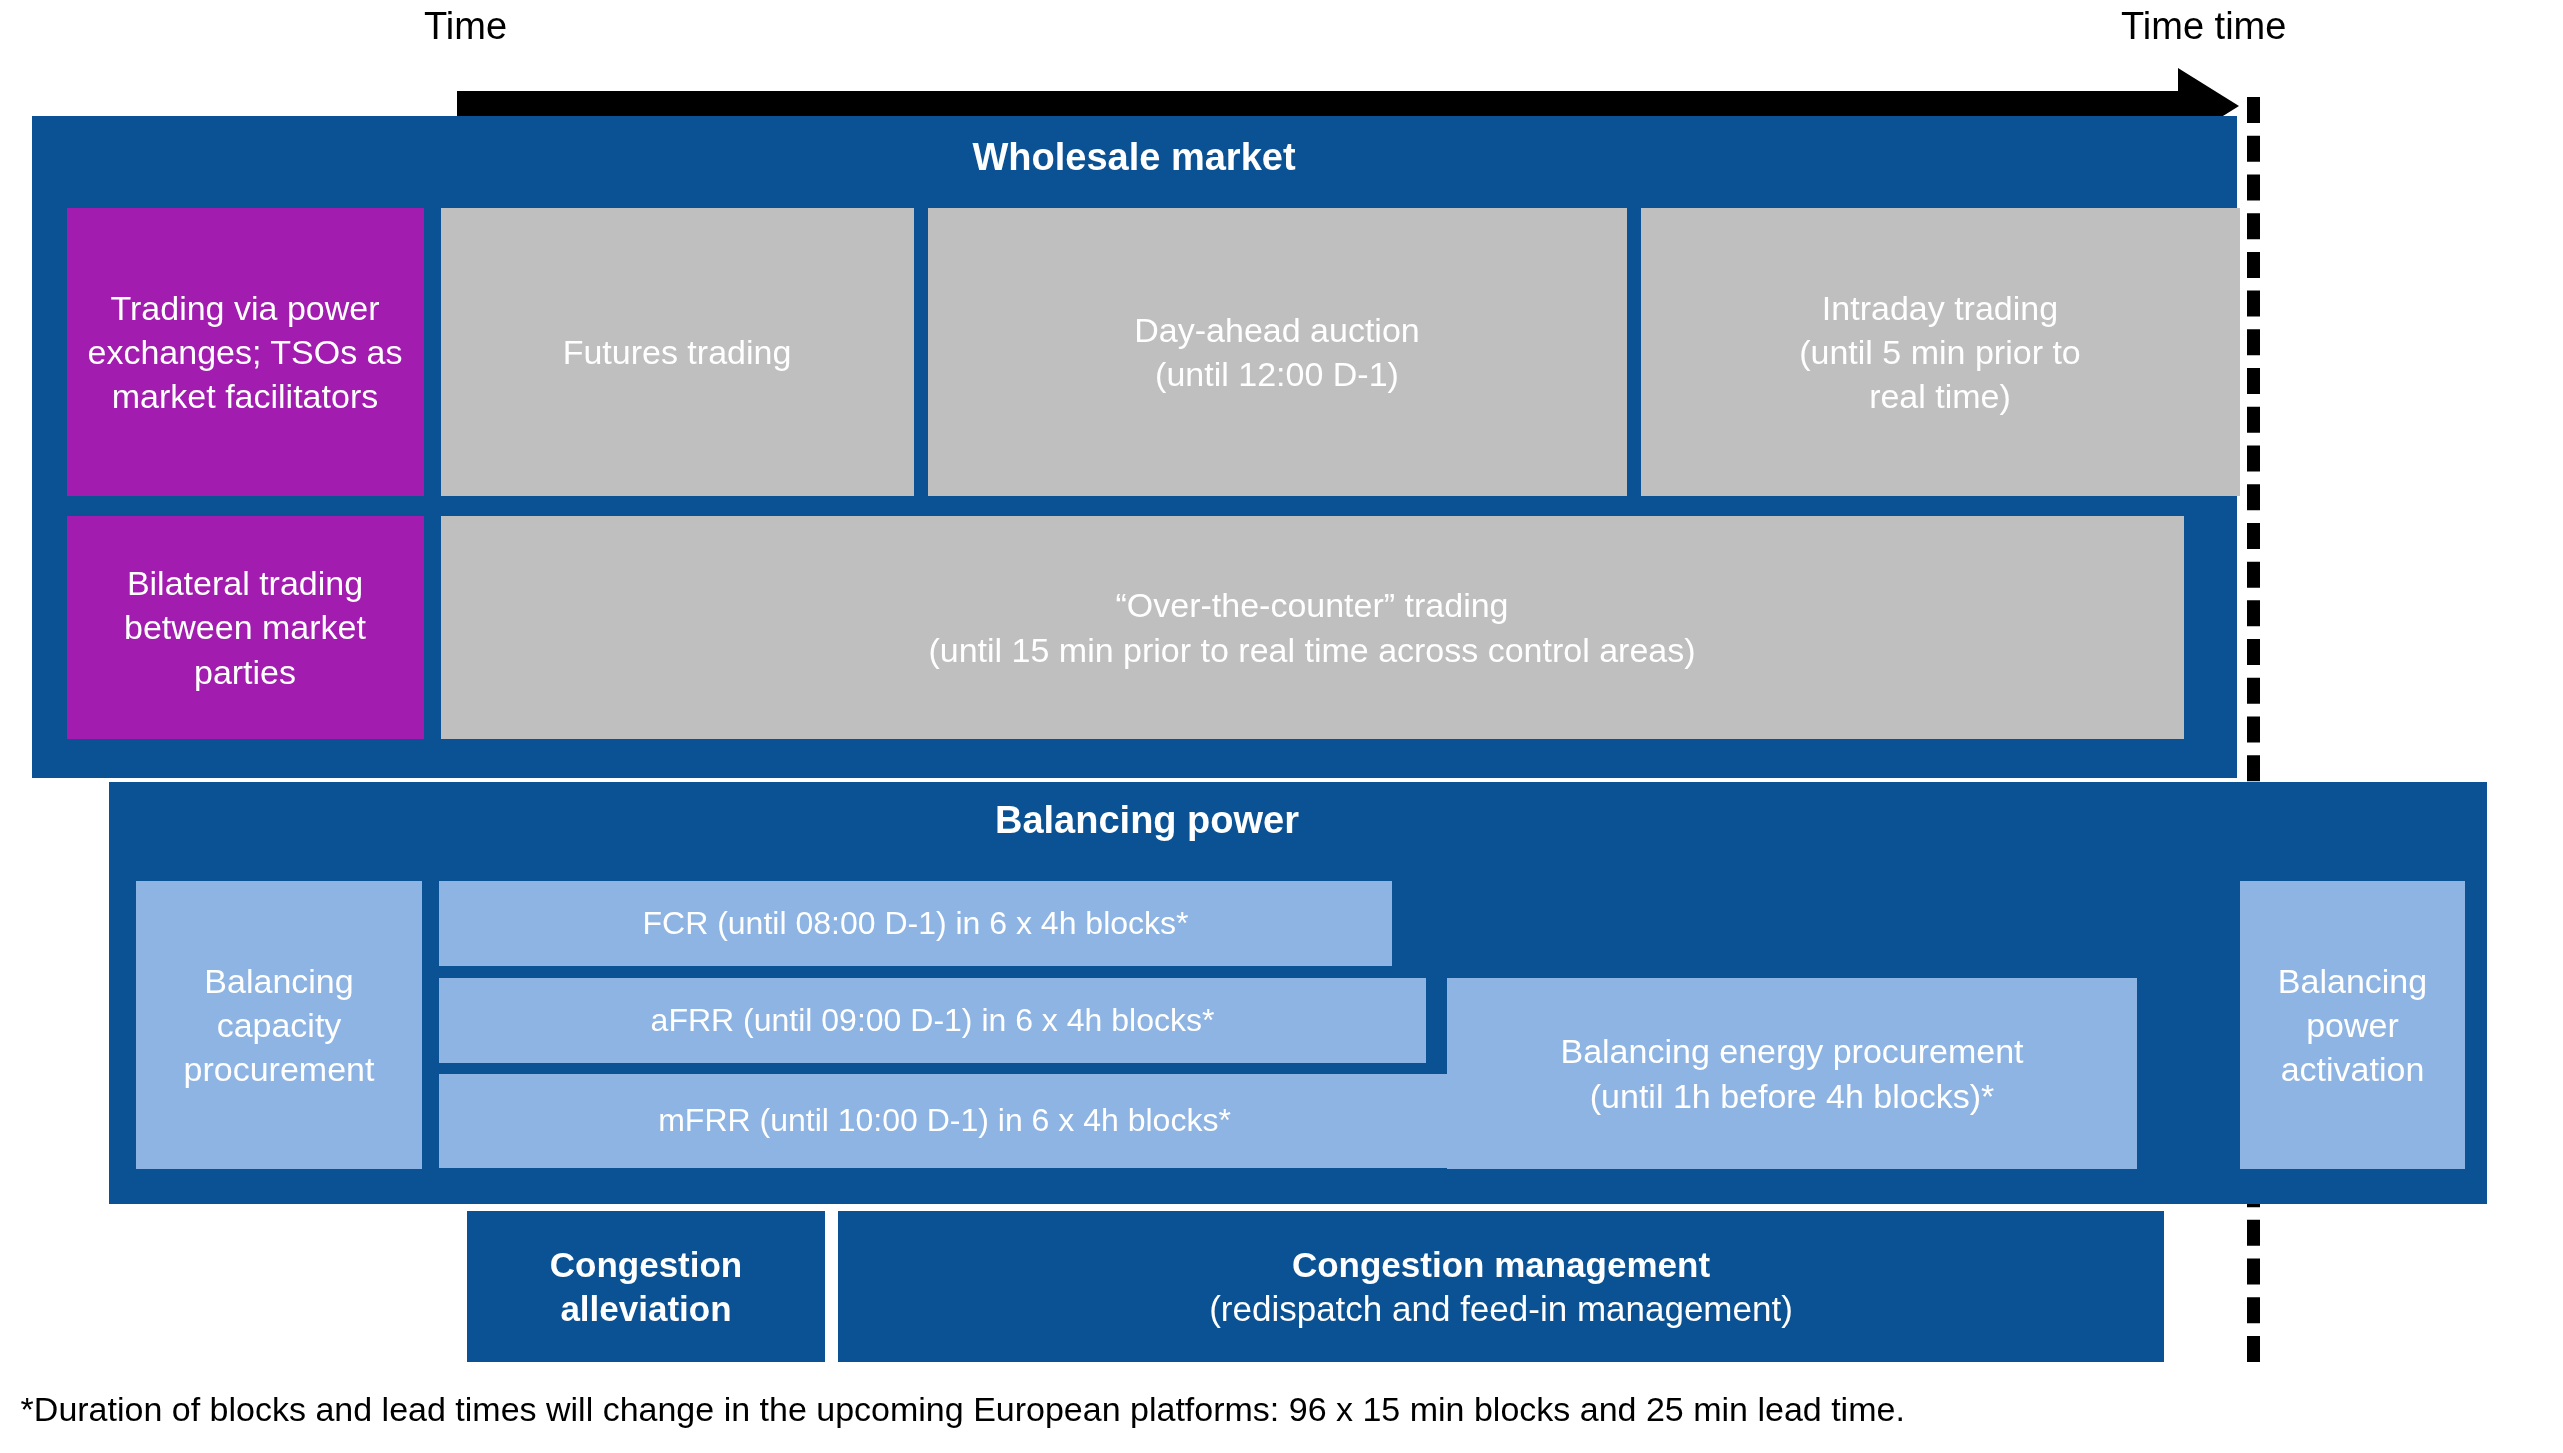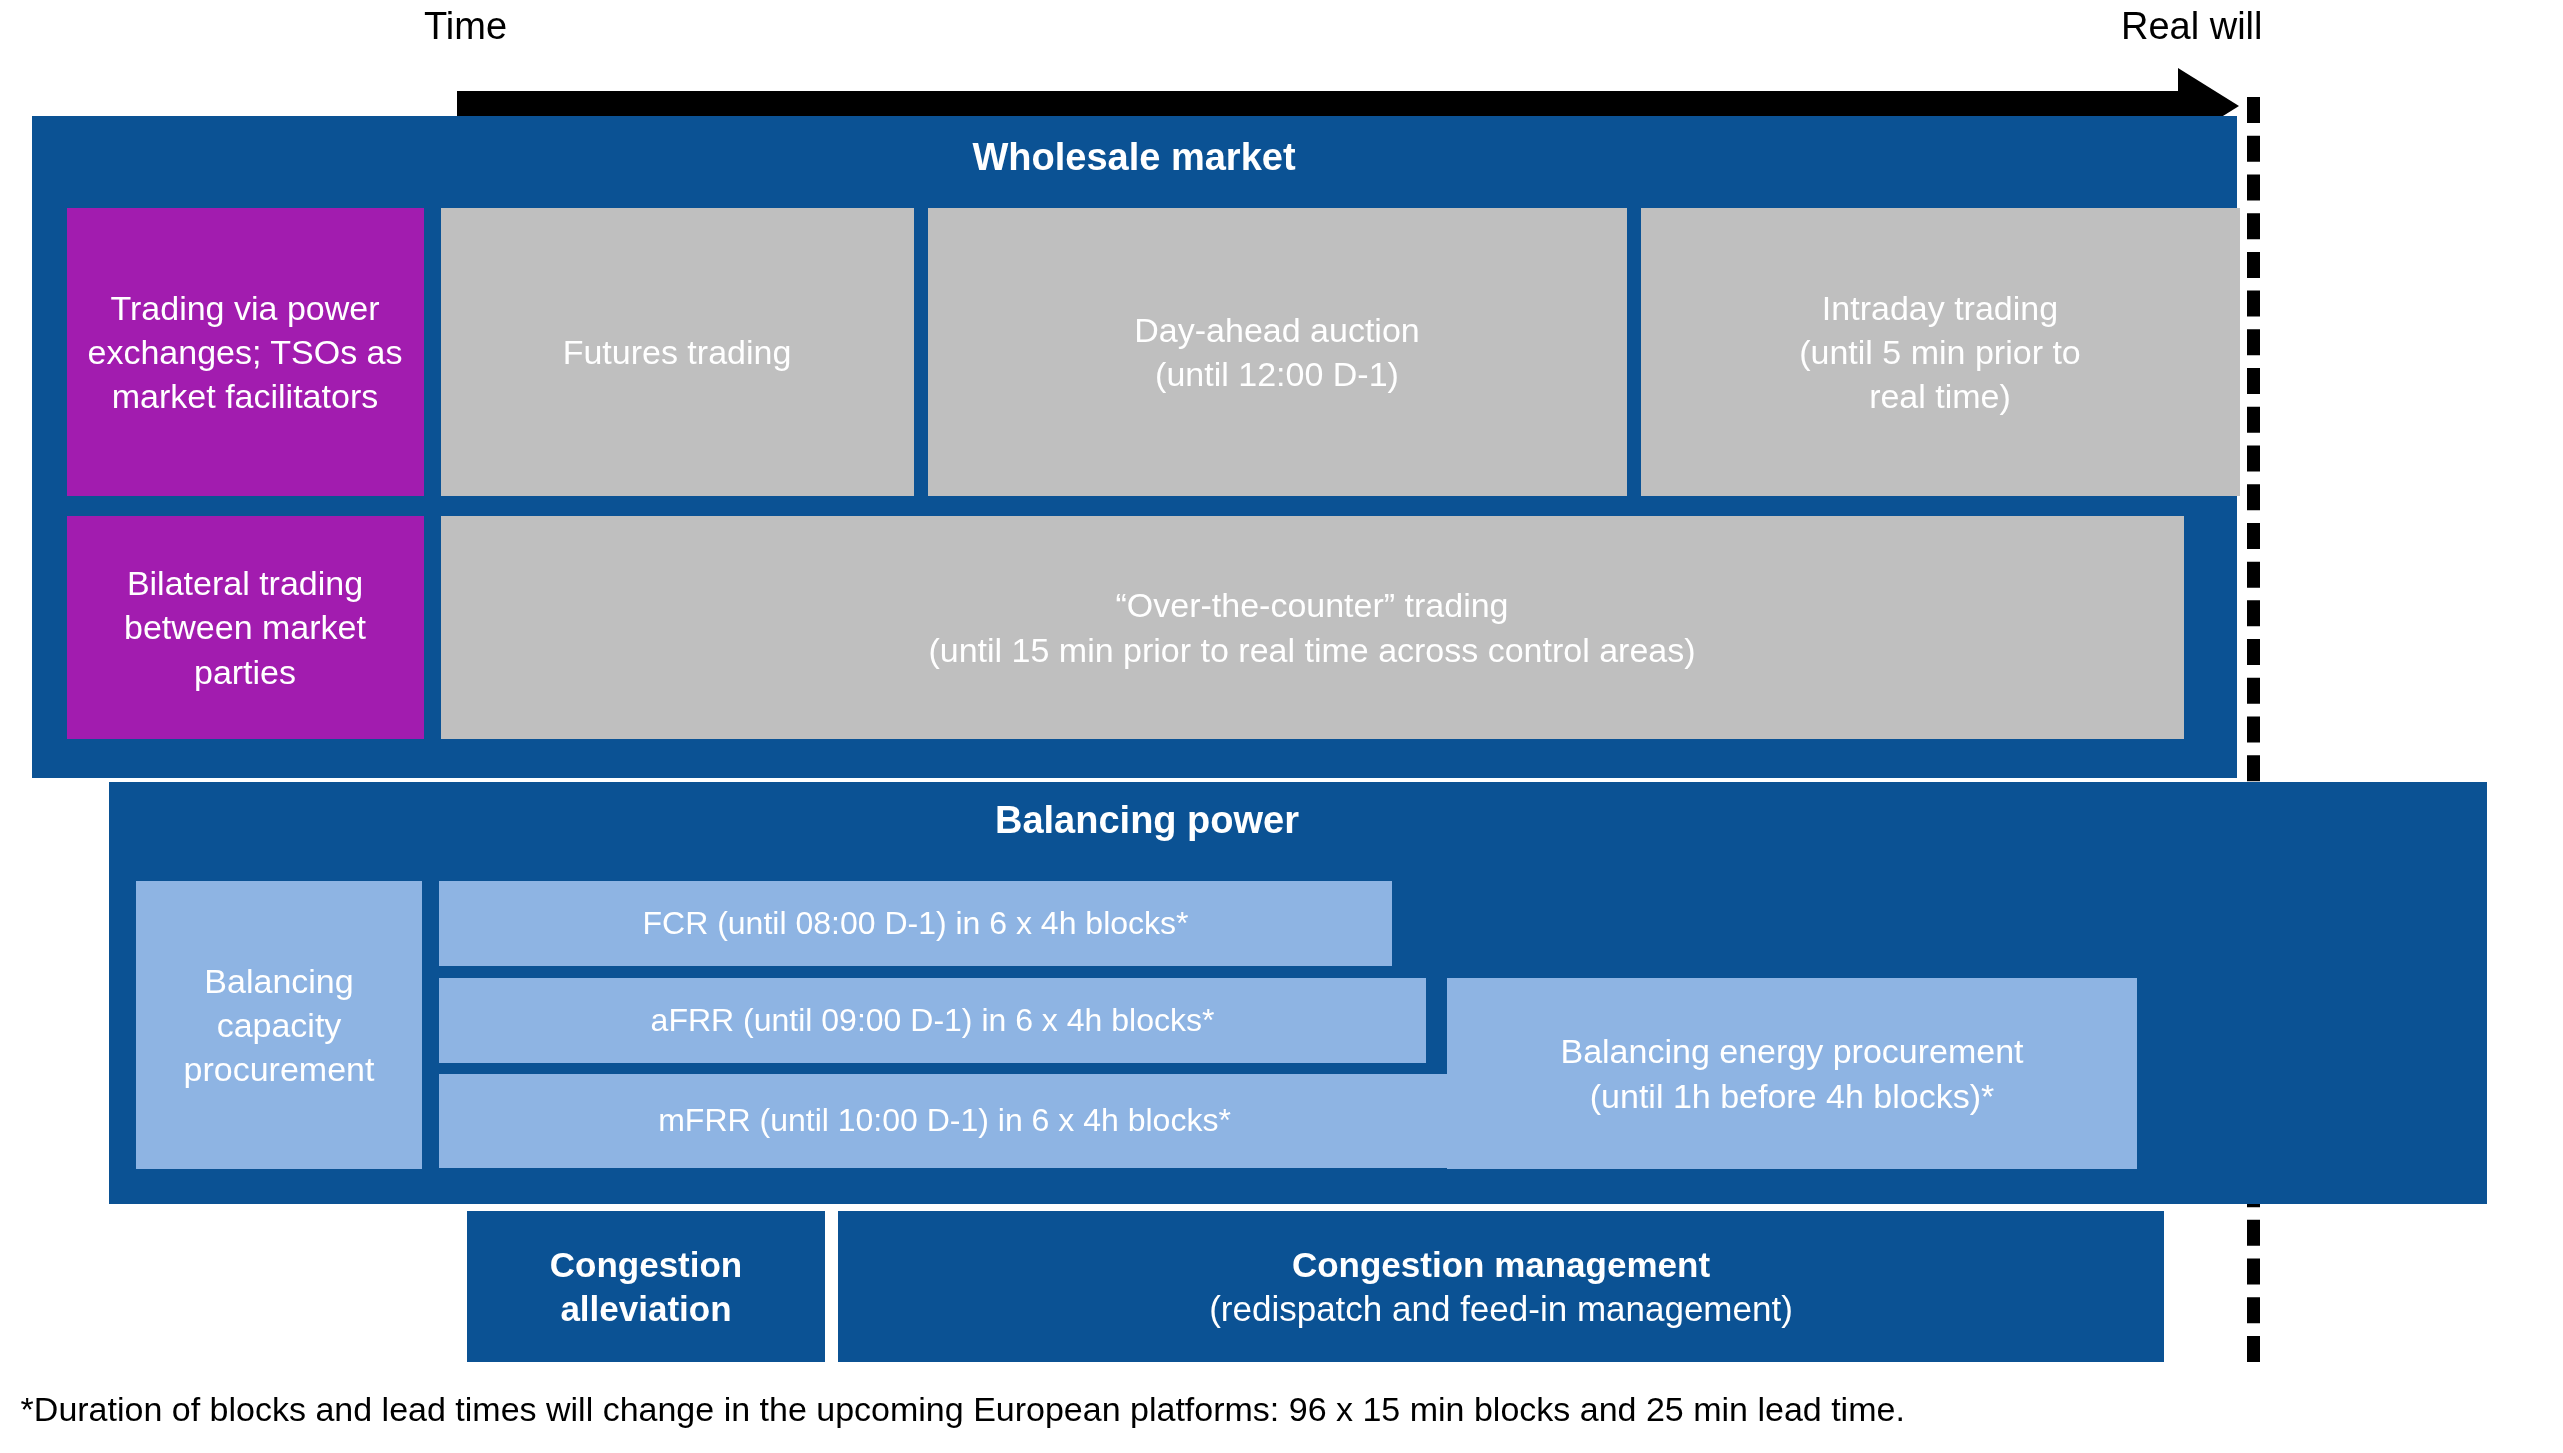--- a/index.html
+++ b/index.html
@@ -59,21 +59,21 @@
   
   #footnote{
     color:#000;font-size:34px;white-space:nowrap;line-height:1;
   }
 </style>
 </head>
 <body>
 
 <div class="abs" id="time-label" style="left:404px;top:7.3px;">Time</div>
 
-<div class="abs" id="realtime-label" style="left:2101px;top:7.3px;">Real will</div>
+<div class="abs" id="realtime-label" style="left:2101px;top:7.3px;">Time time</div>
 
 <div class="abs" id="arrow-shaft" style="left:457px;top:91px;width:1722px;height:28.5px;"></div>
 <div class="abs" id="arrow-head" style="left:2178px;top:68px;"></div>
 
 <div class="abs" id="realtime-dash" style="left:2247px;top:97px;height:1265px;"></div>
 
 <div class="abs band" id="wholesale-band" style="left:31.5px;top:116px;width:2205px;height:662px;">
 
   <div class="band-title" style="top:22px;">Wholesale market</div>
 
@@ -119,20 +119,23 @@
   </div>
 
   <div class="abs blue-light cell small" style="left:330px;top:292px;width:1011px;height:94px;">
     <span class="cell-inner">mFRR (until 10:00 D-1) in 6 x 4h blocks*</span>
   </div>
 
   <div class="abs blue-light cell" style="left:1338px;top:196px;width:690px;height:191px;">
     <span class="cell-inner">Balancing energy procurement<br>(until 1h before 4h blocks)*</span>
   </div>
 
+  <div class="abs blue-light cell" style="left:2131px;top:99px;width:225px;height:288px;">
+    <span class="cell-inner">Balancing power activation</span>
+  </div>
 </div>
 
 <div class="abs blue-cell" id="congestion-alleviation" style="left:467px;top:1211px;width:358px;height:151px;">
   <span>Congestion alleviation</span>
 </div>
 
 <div class="abs blue-cell" id="congestion-management" style="left:838px;top:1211px;width:1326px;height:151px;flex-direction:column;">
   <span>Congestion management</span>
   <span class="sub">(redispatch and feed-in management)</span>
 </div>

